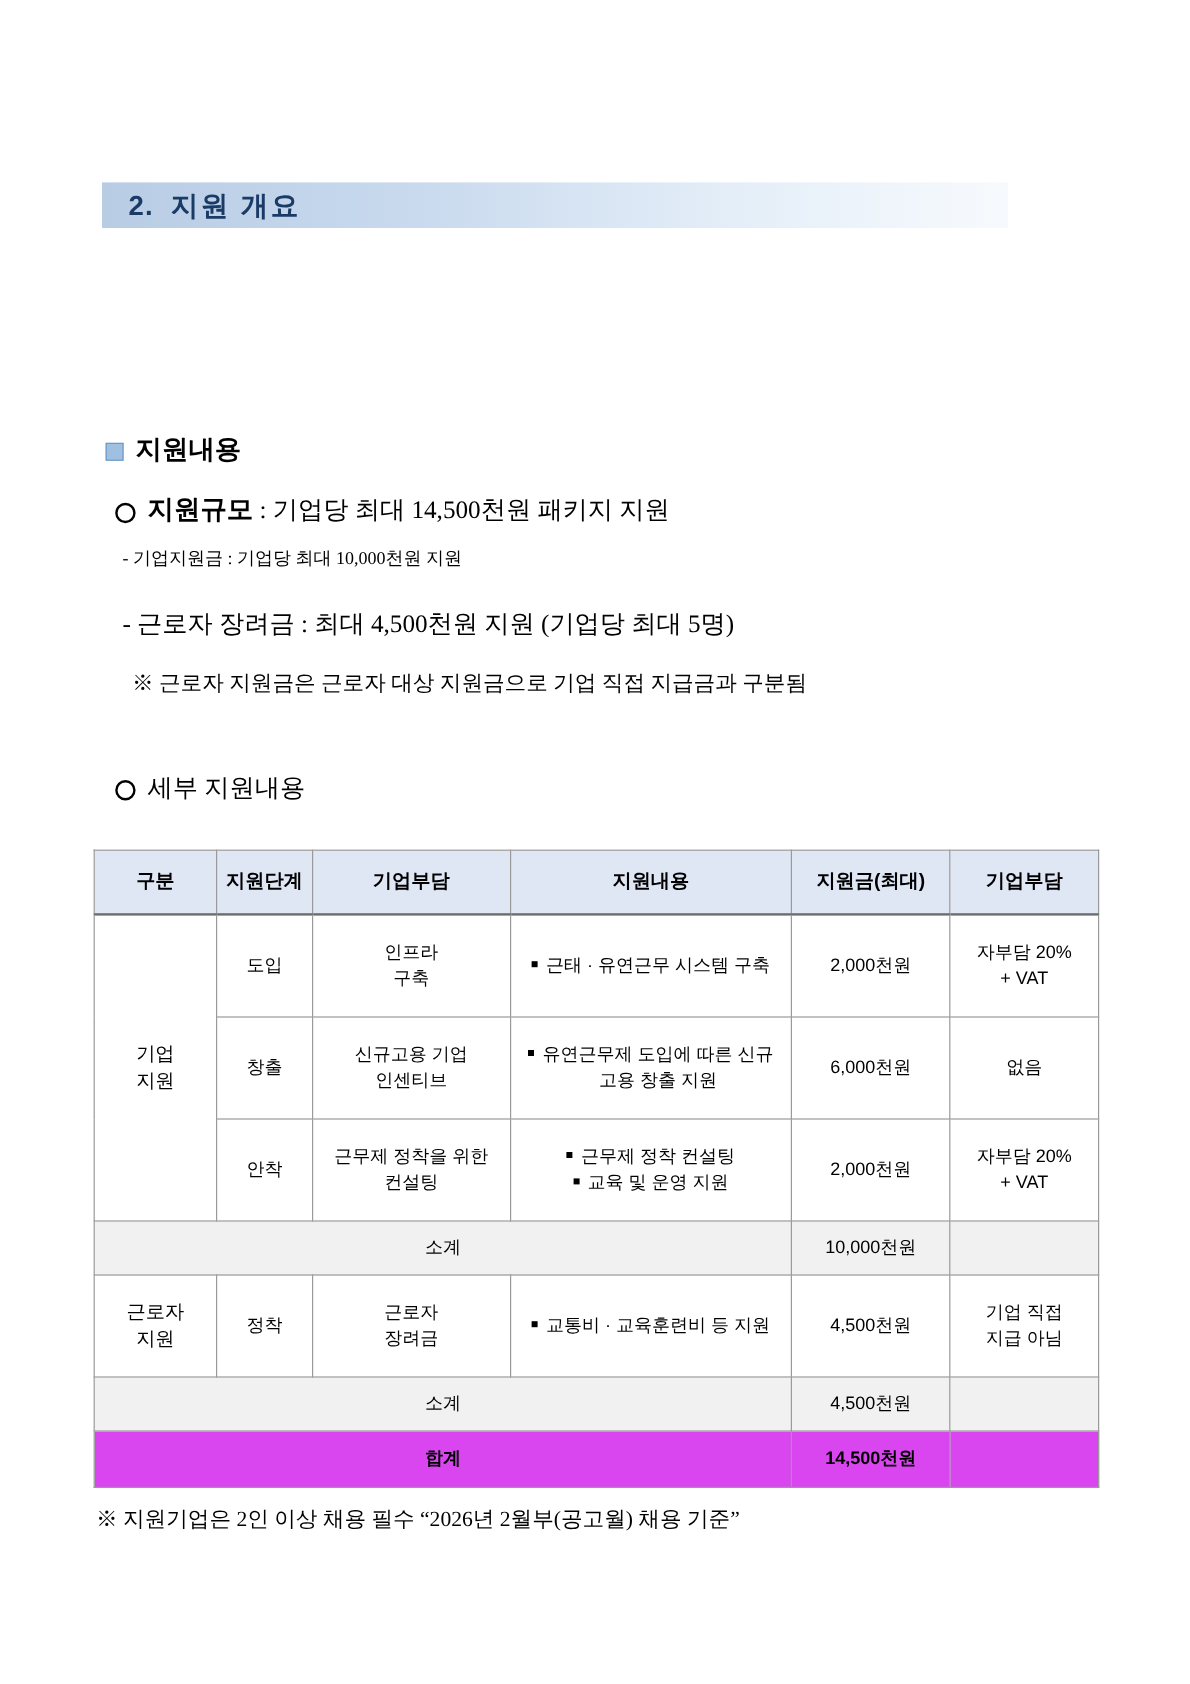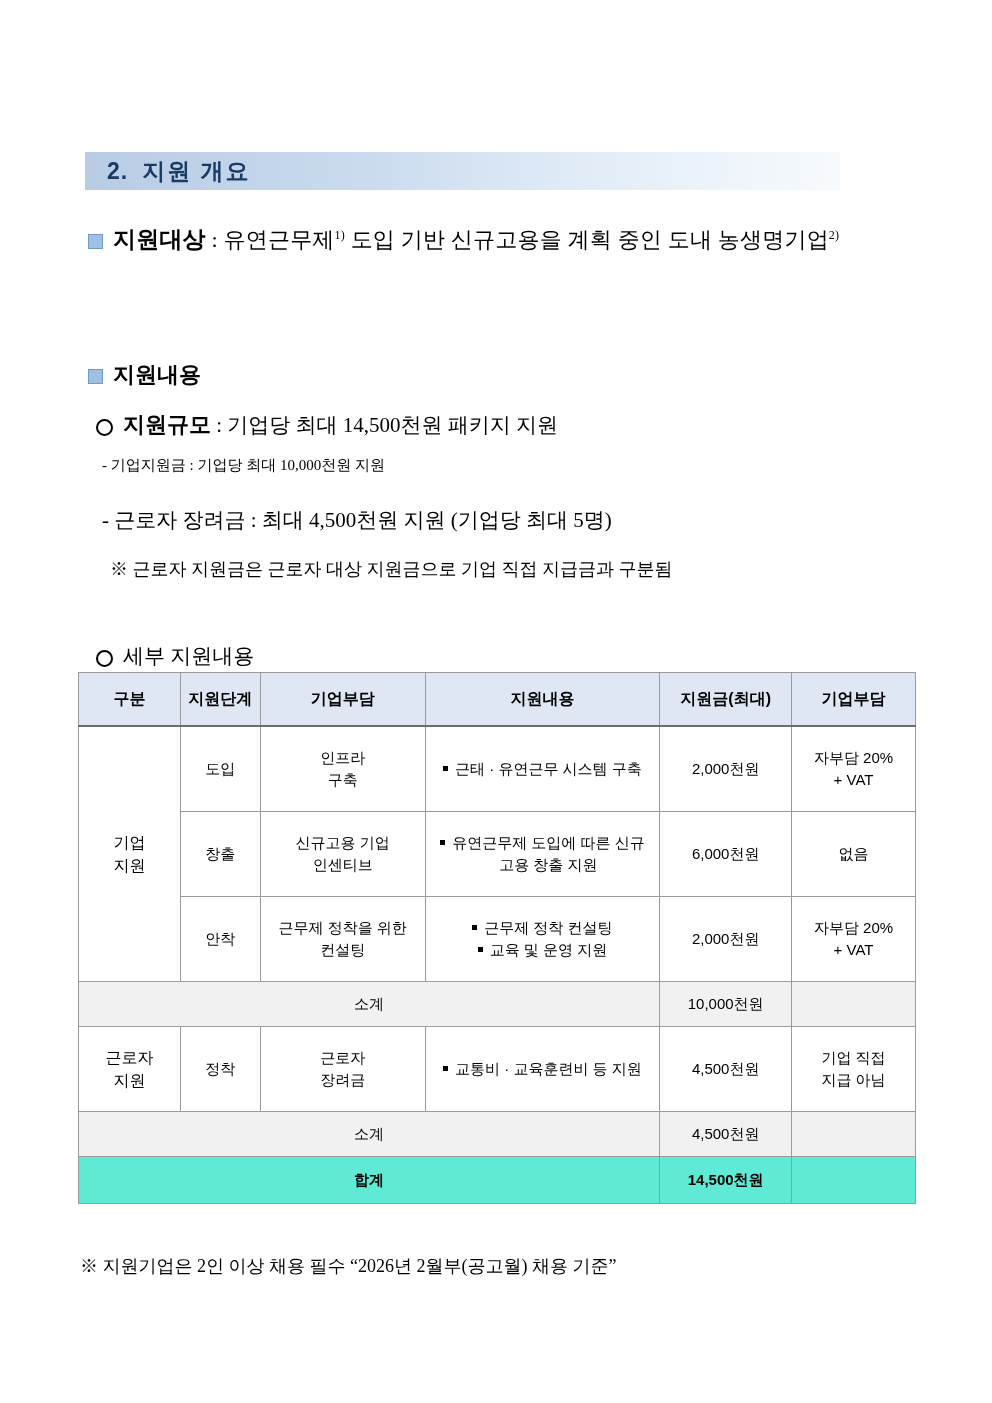--- a/index.html
+++ b/index.html
@@ -107,21 +107,21 @@
   .l-sub1    { left: 102px; top: 456px; font-size: 15px; }
   .l-sub2    { left: 102px; top: 506px; font-size: 21px; }
   .l-star    { left: 110px; top: 557px; font-size: 18px; }
 
   .l-detail  { left: 96px; top: 642px; font-size: 21px; font-weight: normal; }
 
   
   table.main {
     position: absolute;
     left: 78px;
-    top: 672px;
+    top: 708px;
     width: 838px;
     border-collapse: collapse;
     font-family: "Liberation Sans", sans-serif;
     font-size: 15px;
   }
   table.main th, table.main td {
     border: 1px solid #9a9a9a;
     padding: 6px 6px;
     text-align: center;
     vertical-align: middle;
@@ -147,21 +147,21 @@
     vertical-align: middle;
     margin-right: 7px;
     margin-bottom: 3px;
   }
   .row-tall td { height: 72px; }
   .subtotal td {
     background: #f1f1f1;
     height: 32px;
   }
   .total td {
-    background: #5eead4;
+    background: #d946ef;
     font-weight: bold;
     height: 34px;
   }
   .cat-cell {
     font-weight: normal;
     font-size: 16px;
   }
   .footnote {
     position: absolute;
     left: 80px;
@@ -173,23 +173,20 @@
 </head>
 <body>
 
 <div class="page">
 
   <div class="section-bar">
     <span class="num">2.</span>
     <span class="title">지원 개요</span>
   </div>
 
-  <div class="line l-target">
-    <span class="sq-bullet"></span><span class="lead">지원대상</span><span> : </span><span>유연근무제</span><sup>1)</sup><span> 도입 기반 신규고용을 계획 중인 도내 농생명기업</span><sup>2)</sup>
-  </div>
 
 
 
   <div class="line l-content">
     <span class="sq-bullet"></span><span>지원내용</span>
   </div>
 
   <div class="line l-scale">
     <span class="circ"></span><span class="bold">지원규모</span><span> : 기업당 최대 14,500천원 패키지 지원</span>
   </div>

